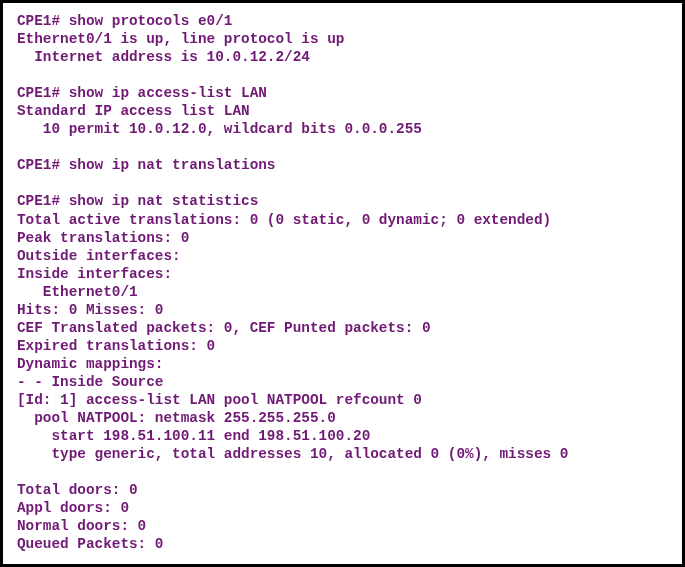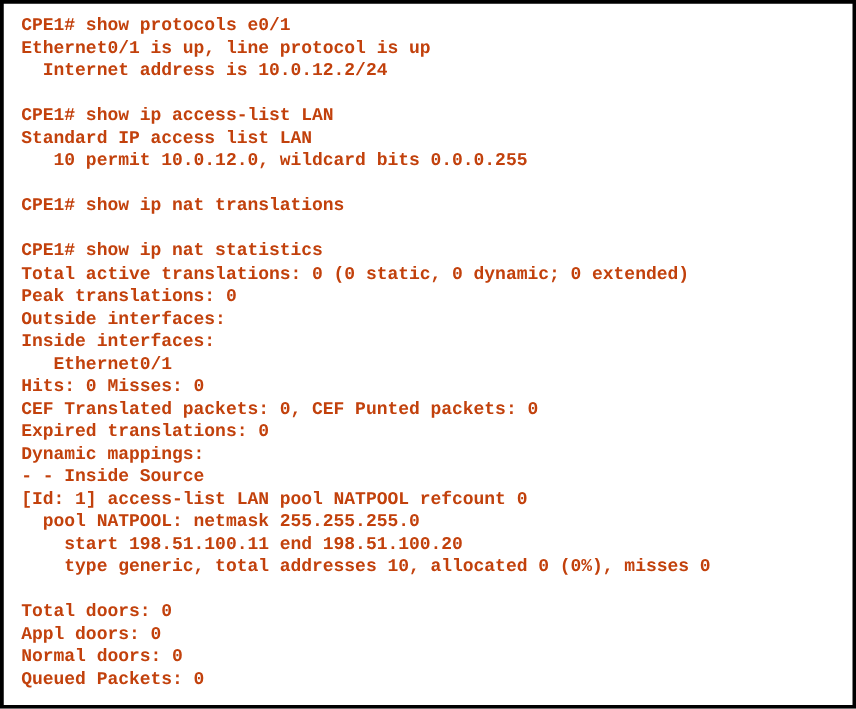--- a/index.html
+++ b/index.html
@@ -18,21 +18,21 @@
     box-sizing: border-box;
     width: 685px;
     height: 567px;
     background: #ffffff;
     border: 3px solid #000000;
     padding: 9px 0 0 14px;
   }
   #console-output {
     margin: 0;
     padding: 0;
-    color: #c2410c;
+    color: #701a75;
     font-family: "Liberation Mono", "DejaVu Sans Mono", monospace;
     font-size: 14.4px;
     line-height: 18.05px;
     white-space: pre;
     font-weight: 700;
     letter-spacing: -0.02px;
   }
   .console-line {
     white-space: pre;
     min-height: 18.05px;

